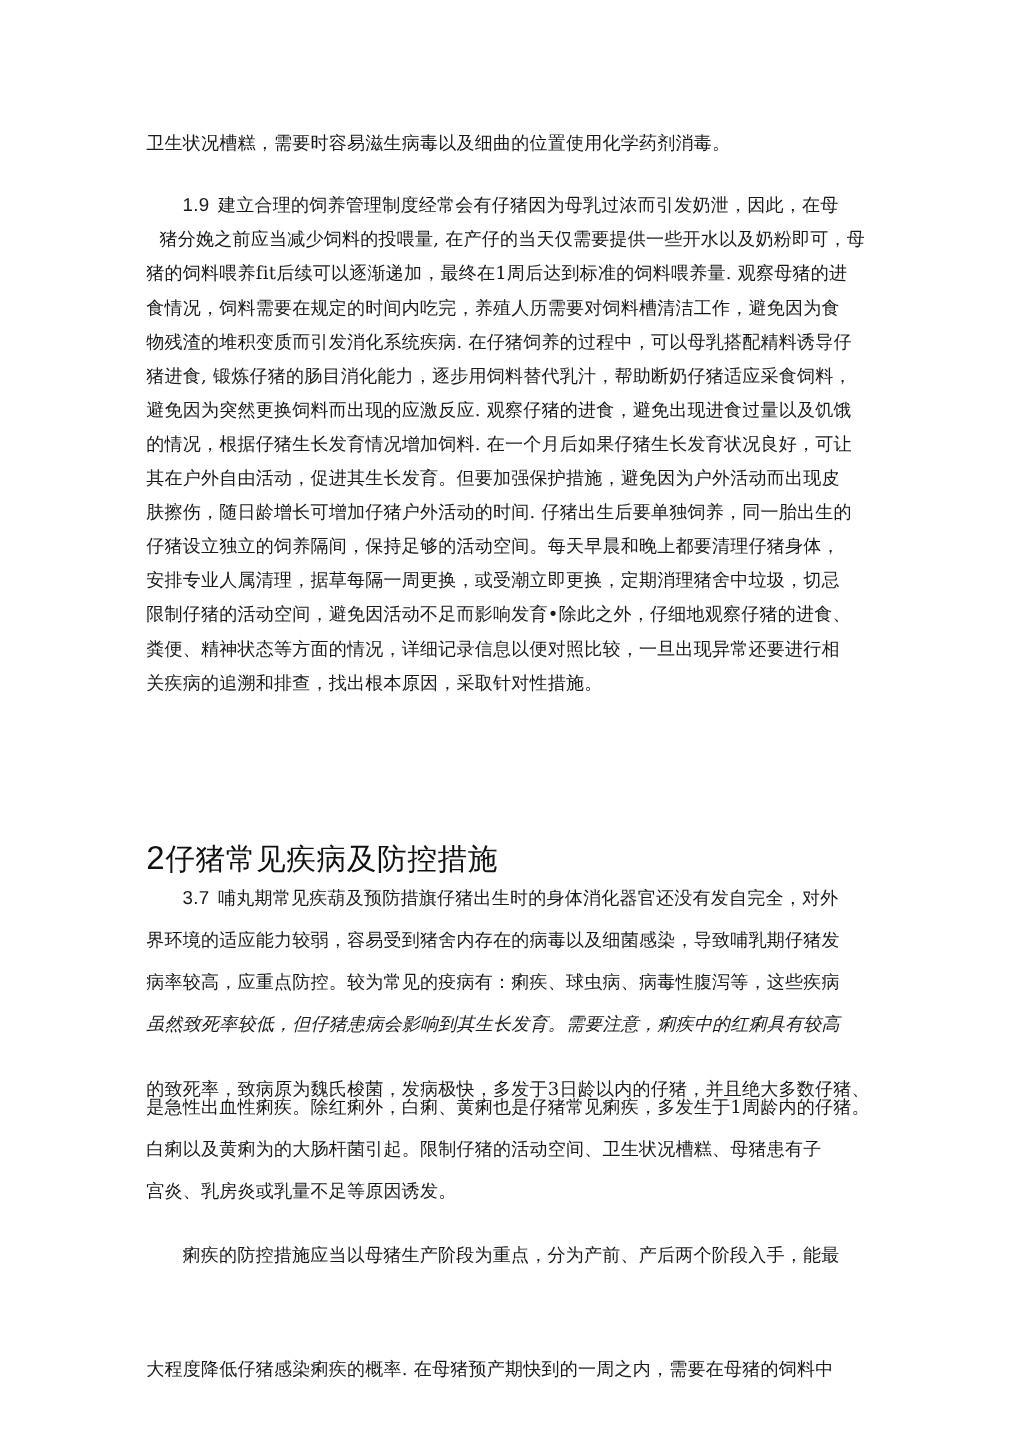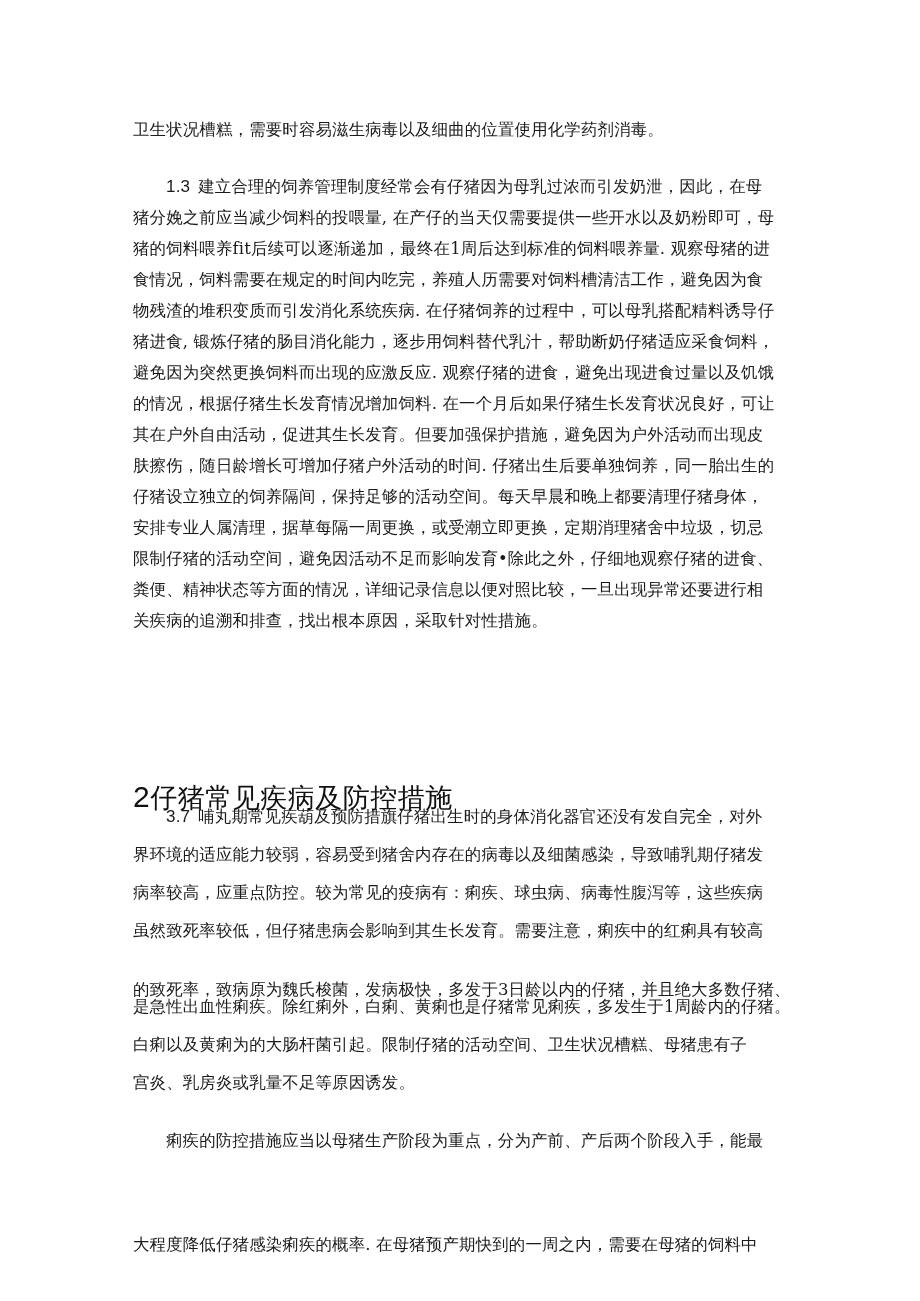--- a/index.html
+++ b/index.html
@@ -52,47 +52,47 @@
   }
 </style>
 </head>
 <body>
 
 <div class="page">
 
   <div class="line" style="top:120px;">卫生状况槽糕，需要时容易滋生病毒以及细曲的位置使用化学药剂消毒。</div>
 
   <div class="line indent" style="top:177px;">
-    <span class="secnum">1.3</span><span>建立合理的饲养管理制度经常会有仔猪因为母乳过浓而引发奶泄，因此，在母</span>
+    <span class="secnum">1.9</span><span>建立合理的饲养管理制度经常会有仔猪因为母乳过浓而引发奶泄，因此，在母</span>
   </div>
-  <div class="line" style="top:208px;">猪分娩之前应当减少饲料的投喂量, 在产仔的当天仅需要提供一些开水以及奶粉即可，母</div>
+  <div class="line" style="top:208px;margin-left:12px;">猪分娩之前应当减少饲料的投喂量, 在产仔的当天仅需要提供一些开水以及奶粉即可，母</div>
   <div class="line" style="top:239px;">猪的饲料喂养fit后续可以逐渐递加，最终在1周后达到标准的饲料喂养量. 观察母猪的进</div>
   <div class="line" style="top:270px;">食情况，饲料需要在规定的时间内吃完，养殖人历需要对饲料槽清洁工作，避免因为食</div>
   <div class="line" style="top:301px;">物残渣的堆积变质而引发消化系统疾病. 在仔猪饲养的过程中，可以母乳搭配精料诱导仔</div>
   <div class="line" style="top:332px;">猪进食, 锻炼仔猪的肠目消化能力，逐步用饲料替代乳汁，帮助断奶仔猪适应采食饲料，</div>
   <div class="line" style="top:363px;">避免因为突然更换饲料而出现的应激反应. 观察仔猪的进食，避免出现进食过量以及饥饿</div>
   <div class="line" style="top:394px;">的情况，根据仔猪生长发育情况增加饲料. 在一个月后如果仔猪生长发育状况良好，可让</div>
   <div class="line" style="top:425px;">其在户外自由活动，促进其生长发育。但要加强保护措施，避免因为户外活动而出现皮</div>
   <div class="line" style="top:456px;">肤擦伤，随日龄增长可增加仔猪户外活动的时间. 仔猪出生后要单独饲养，同一胎出生的</div>
   <div class="line" style="top:487px;">仔猪设立独立的饲养隔间，保持足够的活动空间。每天早晨和晚上都要清理仔猪身体，</div>
   <div class="line" style="top:518px;">安排专业人属清理，据草每隔一周更换，或受潮立即更换，定期消理猪舍中垃圾，切忌</div>
   <div class="line" style="top:549px;">限制仔猪的活动空间，避免因活动不足而影响发育•除此之外，仔细地观察仔猪的进食、</div>
   <div class="line" style="top:580px;">粪便、精神状态等方面的情况，详细记录信息以便对照比较，一旦出现异常还要进行相</div>
   <div class="line" style="top:611px;">关疾病的追溯和排查，找出根本原因，采取针对性措施。</div>
 
-  <div class="heading" style="top:780px;">
+  <div class="heading" style="top:764px;">
     <span class="hnum">2</span><span>仔猪常见疾病及防控措施</span>
   </div>
 
   <div class="line indent" style="top:807px;">
     <span class="secnum">3.7</span><span>哺丸期常见疾葫及预防措旗仔猪出生时的身体消化器官还没有发自完全，对外</span>
   </div>
   <div class="line" style="top:845px;">界环境的适应能力较弱，容易受到猪舍内存在的病毒以及细菌感染，导致哺乳期仔猪发</div>
   <div class="line" style="top:883px;">病率较高，应重点防控。较为常见的疫病有：痢疾、球虫病、病毒性腹泻等，这些疾病</div>
-  <div class="line" style="top:921px;">虽然致死率较低，但仔猪患病会影响到其生长发育。需要注意，痢疾中的红痢具有较高</div>
+  <div class="line" style="top:921px;font-style:italic;">虽然致死率较低，但仔猪患病会影响到其生长发育。需要注意，痢疾中的红痢具有较高</div>
   <div class="line" style="top:980px;">的致死率，致病原为魏氏梭菌，发病极快，多发于3日龄以内的仔猪，并且绝大多数仔猪、</div>
   <div class="line" style="top:997px;">是急性出血性痢疾。除红痢外，白痢、黄痢也是仔猪常见痢疾，多发生于1周龄内的仔猪。</div>
   <div class="line" style="top:1035px;">白痢以及黄痢为的大肠杆菌引起。限制仔猪的活动空间、卫生状况槽糕、母猪患有子</div>
   <div class="line" style="top:1073px;">宫炎、乳房炎或乳量不足等原因诱发。</div>
 
   <div class="line indent" style="top:1131px;">痢疾的防控措施应当以母猪生产阶段为重点，分为产前、产后两个阶段入手，能最</div>
   <div class="line" style="top:1235px;">大程度降低仔猪感染痢疾的概率. 在母猪预产期快到的一周之内，需要在母猪的饲料中</div>
 
 </div>
 

